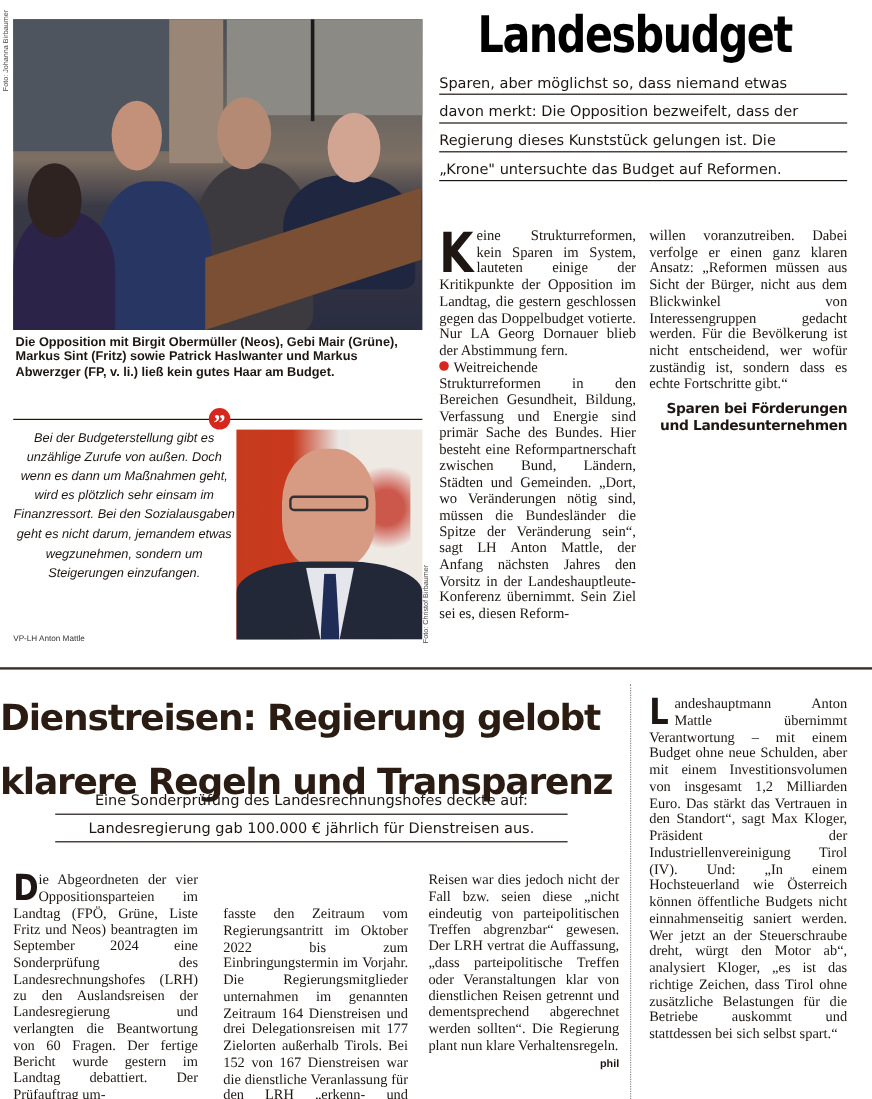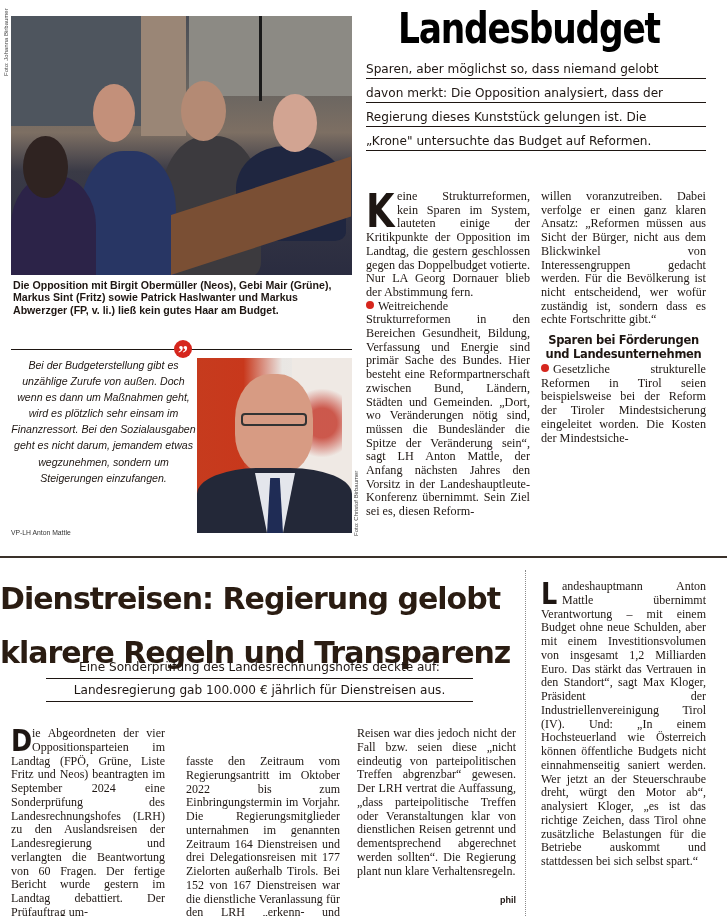--- a/index.html
+++ b/index.html
@@ -38,30 +38,30 @@
   
   .headline-top { left:398px; top:8px; font-family:"DejaVu Sans", sans-serif; font-weight:bold; font-size:42px; letter-spacing:-1.5px; transform:scaleX(0.82); transform-origin:left top; color:#000; white-space:nowrap; line-height:1; }
   .deck { left:366px; width:340px; font-family:"DejaVu Sans", sans-serif; font-size:12.1px; color:#1e1612; border-bottom:1px solid #1e1612; height:21px; line-height:24px; white-space:nowrap; }
 
   .col { font-family:"Liberation Serif", serif; font-size:12.2px; line-height:13.7px; text-align:justify; color:#1e1612; }
   .col p { margin:0; }
   .col .indent { text-indent:9px; }
   .dropcap { float:left; font-family:"DejaVu Sans", sans-serif; font-weight:bold; font-size:46px; line-height:38px; margin:2px 4px 0 0; color:#1e1612; transform:scaleX(0.8); transform-origin:left top; width:27px; }
   .dropcap-sm { float:left; font-family:"DejaVu Sans", sans-serif; font-weight:bold; font-size:30px; line-height:26px; margin:1px 3px 0 0; color:#1e1612; width:18px; transform:scaleX(0.85); transform-origin:left top; }
   .bullet { display:inline-block; width:8px; height:8px; border-radius:50%; background:#d6261d; margin-right:4px; position:relative; top:-1px; }
-  .subhead { font-family:"DejaVu Sans", sans-serif; font-weight:bold; font-size:11.5px; line-height:14px; letter-spacing:-0.3px; margin:6px 0 2px; text-align:center; }
+  .subhead { font-family:"DejaVu Sans", sans-serif; font-weight:bold; font-size:11.5px; line-height:14px; letter-spacing:-0.3px; margin:6px 0 2px; text-align:right; }
 
   .divider { left:0; top:556px; width:727px; height:2px; background:#3a312a; }
 
   .headline2 { left:0; width:530px; text-align:left; font-family:"DejaVu Sans", sans-serif; font-weight:bold; font-size:30px; letter-spacing:-1px; color:#2a1c12; line-height:1; white-space:nowrap; }
   .deck2 { left:46px; width:427px; text-align:center; font-family:"DejaVu Sans", sans-serif; font-size:12.1px; border-bottom:1px solid #1e1612; line-height:22px; height:22px; white-space:nowrap; color:#1e1612; }
   .dotted { left:525px; top:570px; width:0; height:346px; border-left:1px dotted #8a8a8a; }
 
   .col2 { font-size:12px; line-height:13.75px; }
-  .sig { float:right; font-family:"Liberation Sans", sans-serif; font-weight:bold; font-size:9px; margin-top:16px; }
+  .sig { float:right; font-family:"Liberation Sans", sans-serif; font-weight:bold; font-size:9px; margin-top:2px; }
 </style>
 </head>
 <body>
 
 <div class="abs photo-credit-v" style="left:3px; top:76px;">Foto: Johanna Birbaumer</div>
 <div class="abs photo-main">
   <div class="wall"></div>
   <div class="wall2"></div>
   <div class="window"></div>
   <div class="tripod"></div>
@@ -87,41 +87,38 @@
   <div class="portrait-eagle"></div>
   <div class="portrait-face"></div>
   <div class="portrait-glasses"></div>
   <div class="portrait-suit"></div>
   <div class="portrait-shirt"></div>
   <div class="portrait-tie"></div>
 </div>
 <div class="abs photo-credit-v" style="left:353px; top:536px;">Foto: Christof Birbaumer</div>
 
 <div class="abs headline-top">Landesbudget</div>
-<div class="abs deck" style="top:57px;">Sparen, aber möglichst so, dass niemand gelobt</div>
-<div class="abs deck" style="top:81px;">davon merkt: Die Opposition analysiert, dass der</div>
+<div class="abs deck" style="top:57px;">Sparen, aber möglichst so, dass niemand etwas</div>
+<div class="abs deck" style="top:81px;">davon merkt: Die Opposition bezweifelt, dass der</div>
 <div class="abs deck" style="top:105px;">Regierung dieses Kunststück gelungen ist. Die</div>
 <div class="abs deck" style="top:129px;">„Krone" untersuchte das Budget auf Reformen.</div>
 
 <div class="abs col" style="left:366px; top:190px; width:164px;">
   <p>
     <span class="dropcap">K</span>
     <span>eine Strukturreformen, kein Sparen im System, lauteten einige der Kritikpunkte der Opposition im Landtag, die gestern geschlossen gegen das Doppelbudget votierte. Nur LA Georg Dornauer blieb der Abstimmung fern.</span>
   </p>
   <p>
     <span class="bullet"></span><span>Weitreichende Strukturreformen in den Bereichen Gesundheit, Bildung, Verfassung und Energie sind primär Sache des Bundes. Hier besteht eine Reformpartnerschaft zwischen Bund, Ländern, Städten und Gemeinden. „Dort, wo Veränderungen nötig sind, müssen die Bundesländer die Spitze der Veränderung sein“, sagt LH Anton Mattle, der Anfang nächsten Jahres den Vorsitz in der Landeshauptleute-Konferenz übernimmt. Sein Ziel sei es, diesen Reform-</span>
   </p>
 </div>
 
 <div class="abs col" style="left:541px; top:190px; width:165px;">
   <p>willen voranzutreiben. Dabei verfolge er einen ganz klaren Ansatz: „Reformen müssen aus Sicht der Bürger, nicht aus dem Blickwinkel von Interessengruppen gedacht werden. Für die Bevölkerung ist nicht entscheidend, wer wofür zuständig ist, sondern dass es echte Fortschritte gibt.“</p>
   <div class="subhead">Sparen bei Förderungen und Landesunternehmen</div>
-  <p>
-    <span class="bullet"></span><span>Gesetzliche strukturelle Reformen in Tirol seien beispielsweise bei der Reform der Tiroler Mindestsicherung eingeleitet worden. Die Kosten der Mindestsiche-</span>
-  </p>
 </div>
 
 <div class="abs divider"></div>
 
 <div class="abs headline2" style="top:584px;">Dienstreisen: Regierung gelobt</div>
 <div class="abs headline2" style="top:620px;margin-top:18px;">klarere Regeln und Transparenz</div>
 <div class="abs deck2" style="top:656px;">Eine Sonderprüfung des Landesrechnungshofes deckte auf:</div>
 <div class="abs deck2" style="top:679px;">Landesregierung gab 100.000 € jährlich für Dienstreisen aus.</div>
 
 <div class="abs col col2" style="left:11px; top:727px; width:154px;">

